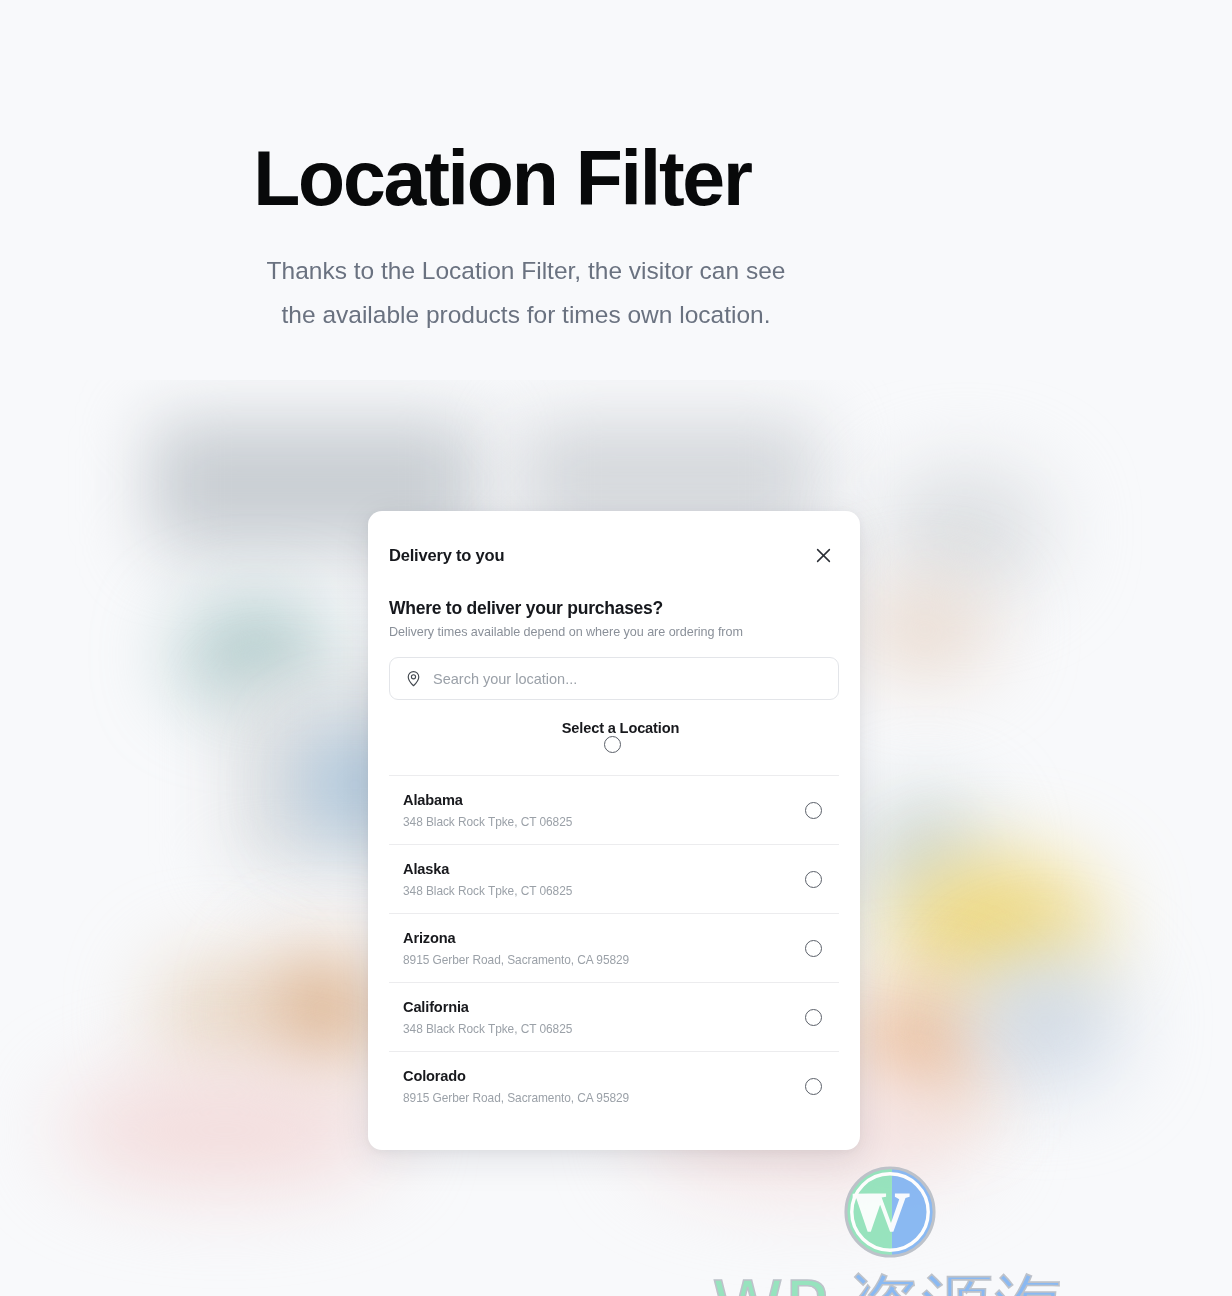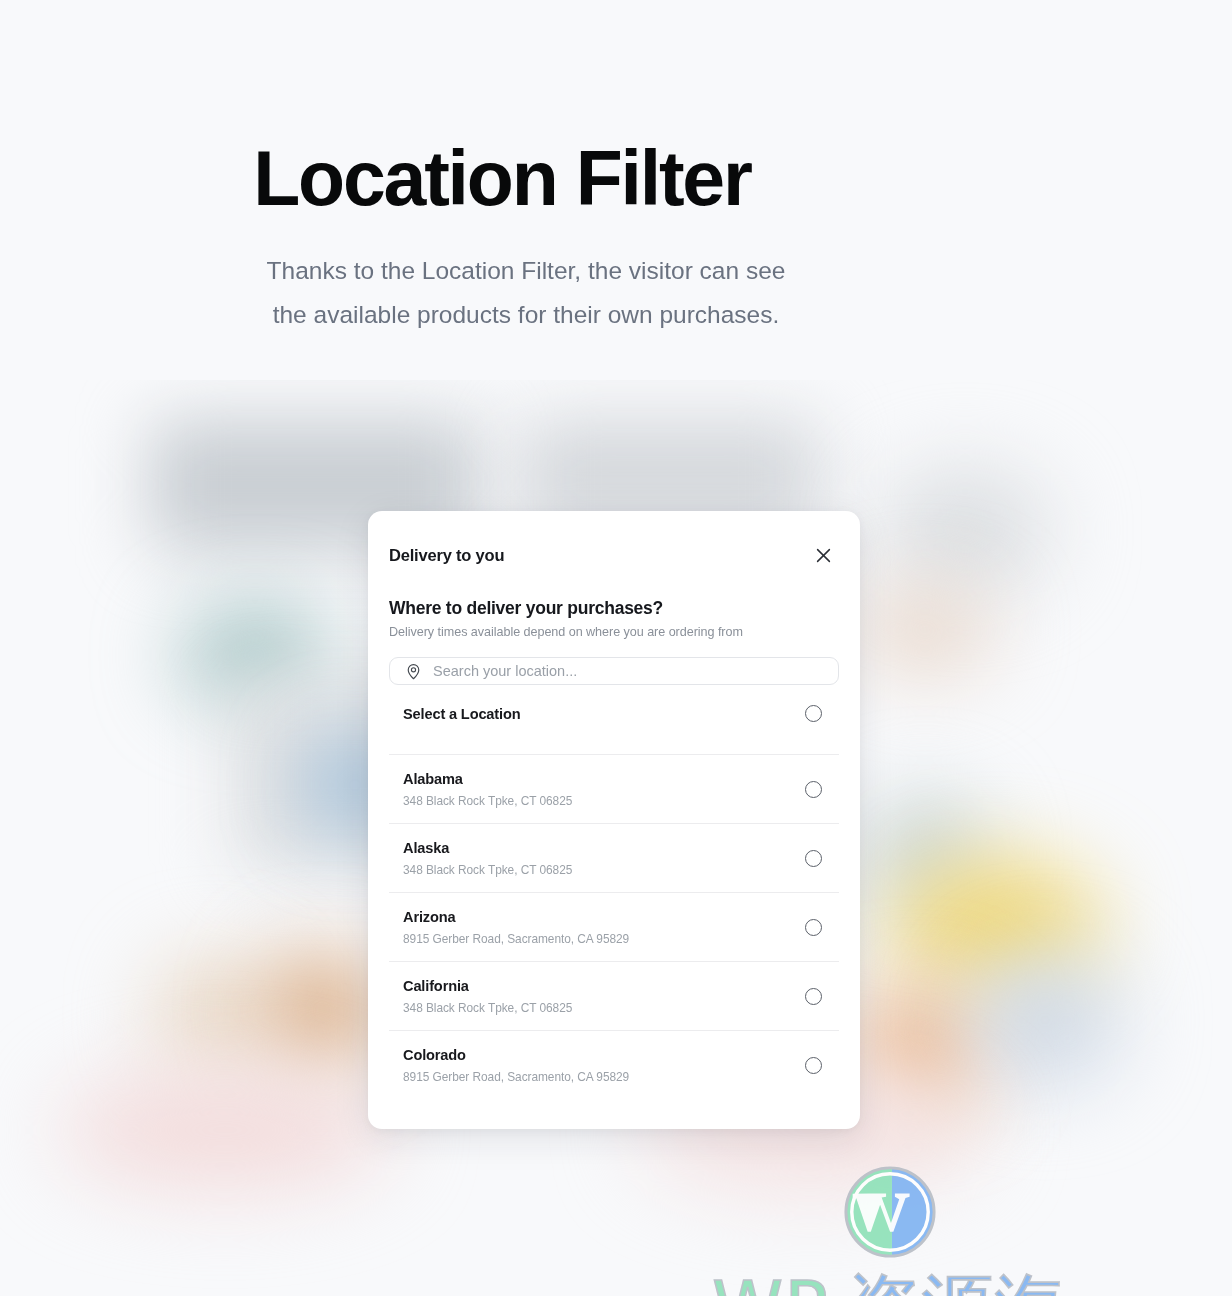--- a/index.html
+++ b/index.html
@@ -104,21 +104,21 @@
   }
   .q-sub {
     margin-top: 6px;
     font-size: 12.6px;
     color: #8a9099;
     letter-spacing: -0.05px;
   }
 
   .search-wrap {
     margin-top: 18px;
-    height: 28px;
+    height: 43px;
     border: 1px solid #e3e5e9;
     border-radius: 9px;
     display: flex;
     align-items: center;
     gap: 11px;
     padding: 0 15px;
     background: #fff;
   }
   .search-input {
     flex: 1;
@@ -136,21 +136,21 @@
 
   .loc-row {
     display: flex;
     align-items: center;
     justify-content: space-between;
     padding: 16px 1px 15px 14px;
     border-bottom: 1px solid #ececee;
     cursor: pointer;
   }
   .loc-row.last { border-bottom: 0; }
-  .loc-row.head-row { padding-top: 16px; padding-bottom: 32px; }
+  .loc-row.head-row { padding-top: 16px; padding-bottom: 22px; flex-direction: column; }
 
   .loc-text { min-width: 0; }
   .loc-name {
     font-size: 14.6px;
     font-weight: 700;
     color: #18191d;
     letter-spacing: -0.15px;
   }
   .loc-addr {
     margin-top: 7px;
@@ -217,21 +217,21 @@
   <div class="blob" style="left:890px;top:480px;width:210px;height:130px;background:#f0d878;"></div>
   <div class="blob" style="left:855px;top:610px;width:130px;height:120px;background:#e9b48a;"></div>
   <div class="blob" style="left:970px;top:575px;width:150px;height:130px;background:#cfd9e6;"></div>
   <div class="blob" style="left:640px;top:690px;width:340px;height:120px;background:#f4e2e2;"></div>
 </div>
 
 <div class="hero">
   <h1 class="hero-title">Location Filter</h1>
   <p class="hero-sub">
     <span>Thanks to the Location Filter, the visitor can see</span>
-    <span>the available products for their own purchases.</span>
+    <span>the available products for times own location.</span>
   </p>
 </div>
 
 <div class="modal">
 
   <div class="modal-head">
     <div class="modal-head-title">Delivery to you</div>
     <button class="close-btn">
       <svg width="15" height="15" viewBox="0 0 15 15">
         <path d="M1.6 1.6 L13.4 13.4 M13.4 1.6 L1.6 13.4" stroke="#2b2f36" stroke-width="1.5" stroke-linecap="round"></path>

